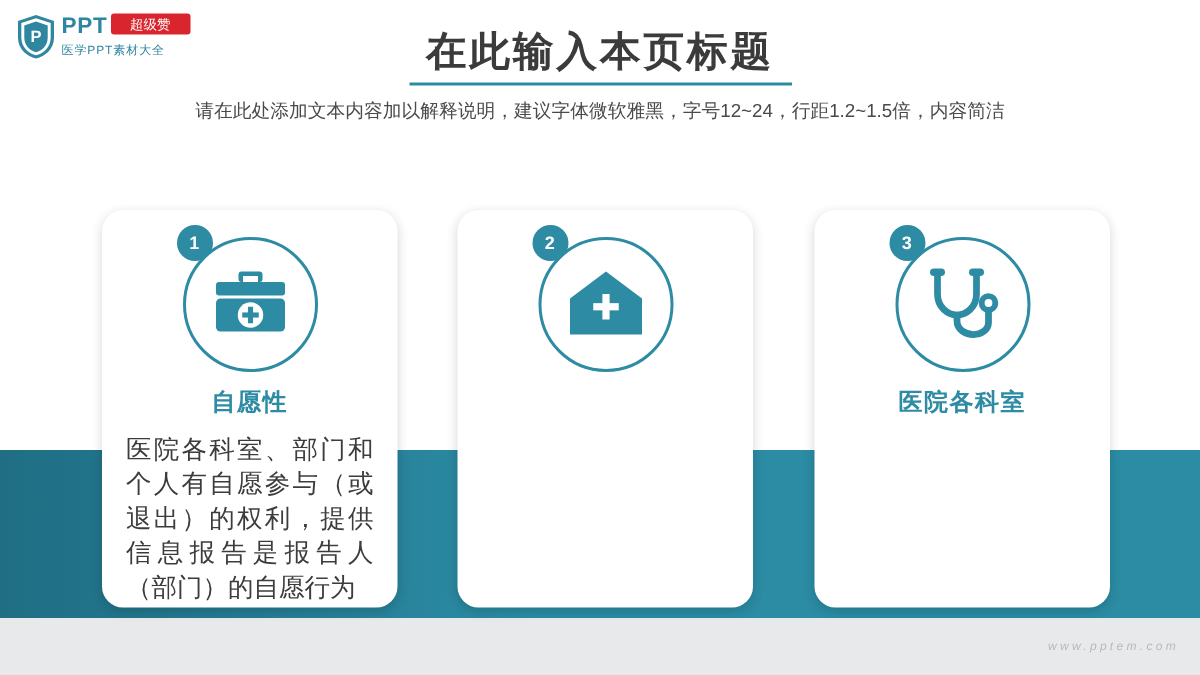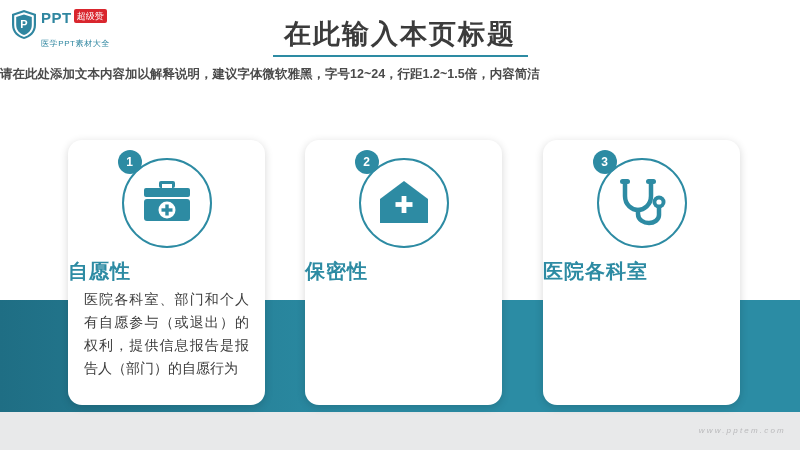--- a/index.html
+++ b/index.html
@@ -63,32 +63,32 @@
     color: #2f86a0;
     letter-spacing: 0.5px;
     line-height: 18px;
     display: inline-block;
   }
   .logo-badge {
     display: inline-block;
     background: #d9262e;
     color: #ffffff;
     font-size: 9px;
-    padding: 2px 3px;
+    padding: 2px 13px;
     border-radius: 2px;
     vertical-align: top;
     margin-left: 2px;
     line-height: 10px;
   }
   .logo-sub {
     font-size: 8px;
     color: #2f86a0;
     letter-spacing: 0.6px;
     line-height: 11px;
-    margin-top: 11px;
+    margin-top: 1px;
   }
 
   
   .title {
     position: absolute;
     left: 0;
     top: 16px;
     width: 800px;
     text-align: center;
     font-size: 27px;
@@ -102,25 +102,24 @@
     top: 55px;
     width: 255px;
     height: 2px;
     background: #2d8ba3;
   }
   .subtitle {
     position: absolute;
     left: 0;
     top: 64px;
     width: 800px;
-    text-align: left;
+    text-align: center;
     font-size: 12.5px;
     color: #4a4a4a;
     line-height: 21px;
-    font-weight: bold;
   }
 
   
   .cards {
     position: absolute;
     left: 68px;
     top: 140px;
     width: 672px;
     height: 265px;
   }
@@ -172,32 +171,32 @@
     height: 56px;
     display: flex;
     align-items: center;
     justify-content: center;
   }
   .card-title {
     position: absolute;
     left: 0;
     top: 118px;
     width: 100%;
-    text-align: left;
-    font-size: 20px;
+    text-align: center;
+    font-size: 16px;
     font-weight: bold;
     color: #2d8ba3;
     letter-spacing: 1px;
   }
   .card-body {
     position: absolute;
     left: 16px;
     top: 148px;
     width: 165px;
-    font-size: 14px;
+    font-size: 17px;
     color: #3c3c3c;
     line-height: 23px;
     text-align: justify;
   }
 
   
   .footer {
     position: absolute;
     right: 14px;
     top: 426px;
@@ -261,21 +260,20 @@
     <div class="card c2">
       <div class="circle"></div>
       <div class="badge">2</div>
       <div class="icon-wrap">
         <svg width="52" height="46" viewBox="0 0 52 46">
           <path d="M26 2 L50 20 L50 44 L2 44 L2 20 Z" fill="#2d8ba3"></path>
           <rect x="23.6" y="17" width="4.8" height="17" fill="#ffffff"></rect>
           <rect x="17.5" y="23.1" width="17" height="4.8" fill="#ffffff"></rect>
         </svg>
       </div>
-      <div class="card-title">保密性</div>
     </div>
 
     <div class="card c3">
       <div class="circle"></div>
       <div class="badge">3</div>
       <div class="icon-wrap">
         <svg width="50" height="48" viewBox="0 0 50 48">
           <path d="M8 4 L8 18 C8 27 15 32 21 32 C27 32 34 27 34 18 L34 4" stroke="#2d8ba3" stroke-width="4.5" fill="none" stroke-linecap="round"></path>
           <rect x="3" y="1" width="10" height="5" rx="2.5" fill="#2d8ba3"></rect>
           <rect x="29" y="1" width="10" height="5" rx="2.5" fill="#2d8ba3"></rect>

